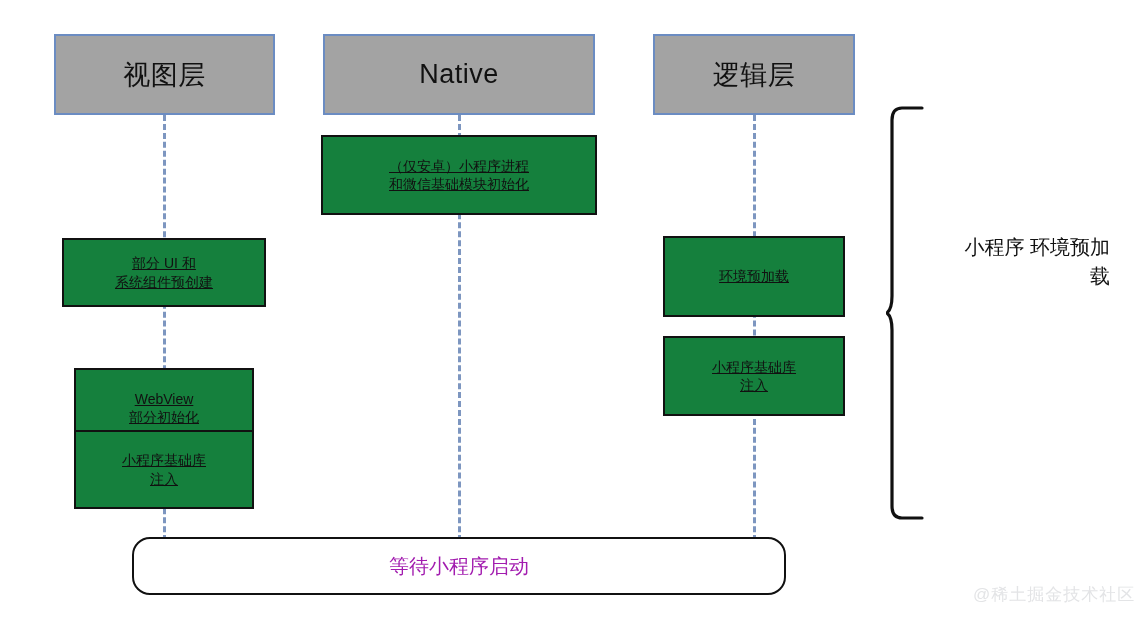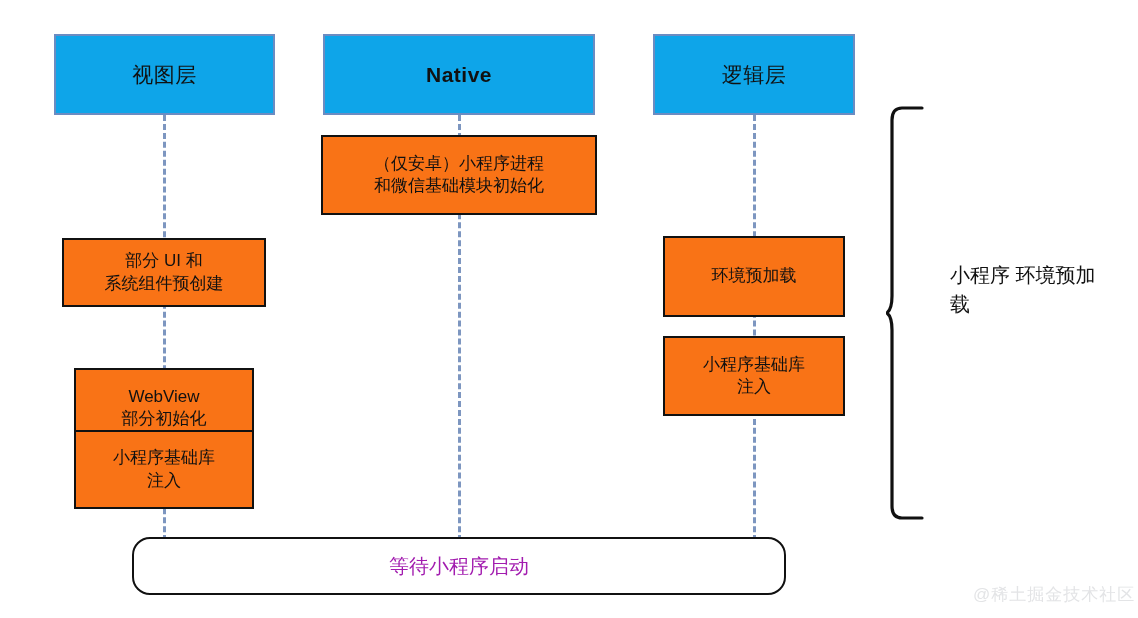--- a/index.html
+++ b/index.html
@@ -16,44 +16,45 @@
     width: 1138px;
     height: 618px;
     background: #ffffff;
     overflow: hidden;
   }
 
   
   .col-header {
     position: absolute;
     box-sizing: border-box;
-    background: #0ea5e9;
+    background: #a3a3a3;
     border: 2px solid #6b8cc2;
     display: flex;
     align-items: center;
     justify-content: center;
-    font-size: 21px;
+    font-size: 27px;
     color: #111111;
     letter-spacing: 0.5px;
   }
 
   
   .node {
     position: absolute;
     box-sizing: border-box;
-    background: #f97316;
+    background: #15803d;
     border: 2.5px solid #111111;
     display: flex;
     align-items: center;
     justify-content: center;
     text-align: center;
-    font-size: 17px;
+    font-size: 14px;
     line-height: 1.32;
     color: #111111;
     z-index: 3;
+    text-decoration: underline;
   }
   .node .txt { display: block; }
 
   
   .lifeline {
     position: absolute;
     width: 0;
     border-left: 3px dashed #7d96c0;
     z-index: 1;
   }
@@ -73,26 +74,25 @@
     z-index: 4;
   }
 
   
   .brace-wrap {
     position: absolute;
     z-index: 2;
   }
   .brace-label {
     position: absolute;
-    text-align: left;
+    text-align: right;
     font-size: 20px;
     line-height: 1.45;
     color: #111111;
     z-index: 2;
-    margin-top: 28px;
   }
 
   
   .watermark {
     position: absolute;
     font-size: 17px;
     color: #e3e4e6;
     letter-spacing: 1px;
     white-space: nowrap;
     z-index: 5;
@@ -105,21 +105,21 @@
 <div id="canvas">
 
   <div class="lifeline" style="left:163px; top:115px; height:444px;"></div>
   <div class="lifeline" style="left:458px; top:115px; height:444px;"></div>
   <div class="lifeline" style="left:753px; top:115px; height:444px;"></div>
 
   <div class="col-header" style="left:54px; top:34px; width:221px; height:81px;">
     <span>视图层</span>
   </div>
 
-  <div class="col-header" style="left:323px; top:34px; width:272px; height:81px;font-weight:bold;">
+  <div class="col-header" style="left:323px; top:34px; width:272px; height:81px;">
     <span>Native</span>
   </div>
 
   <div class="col-header" style="left:653px; top:34px; width:202px; height:81px;">
     <span>逻辑层</span>
   </div>
 
   <div class="node" style="left:321px; top:135px; width:276px; height:80px;">
     <span>
       <span class="txt">（仅安卓）小程序进程</span>

